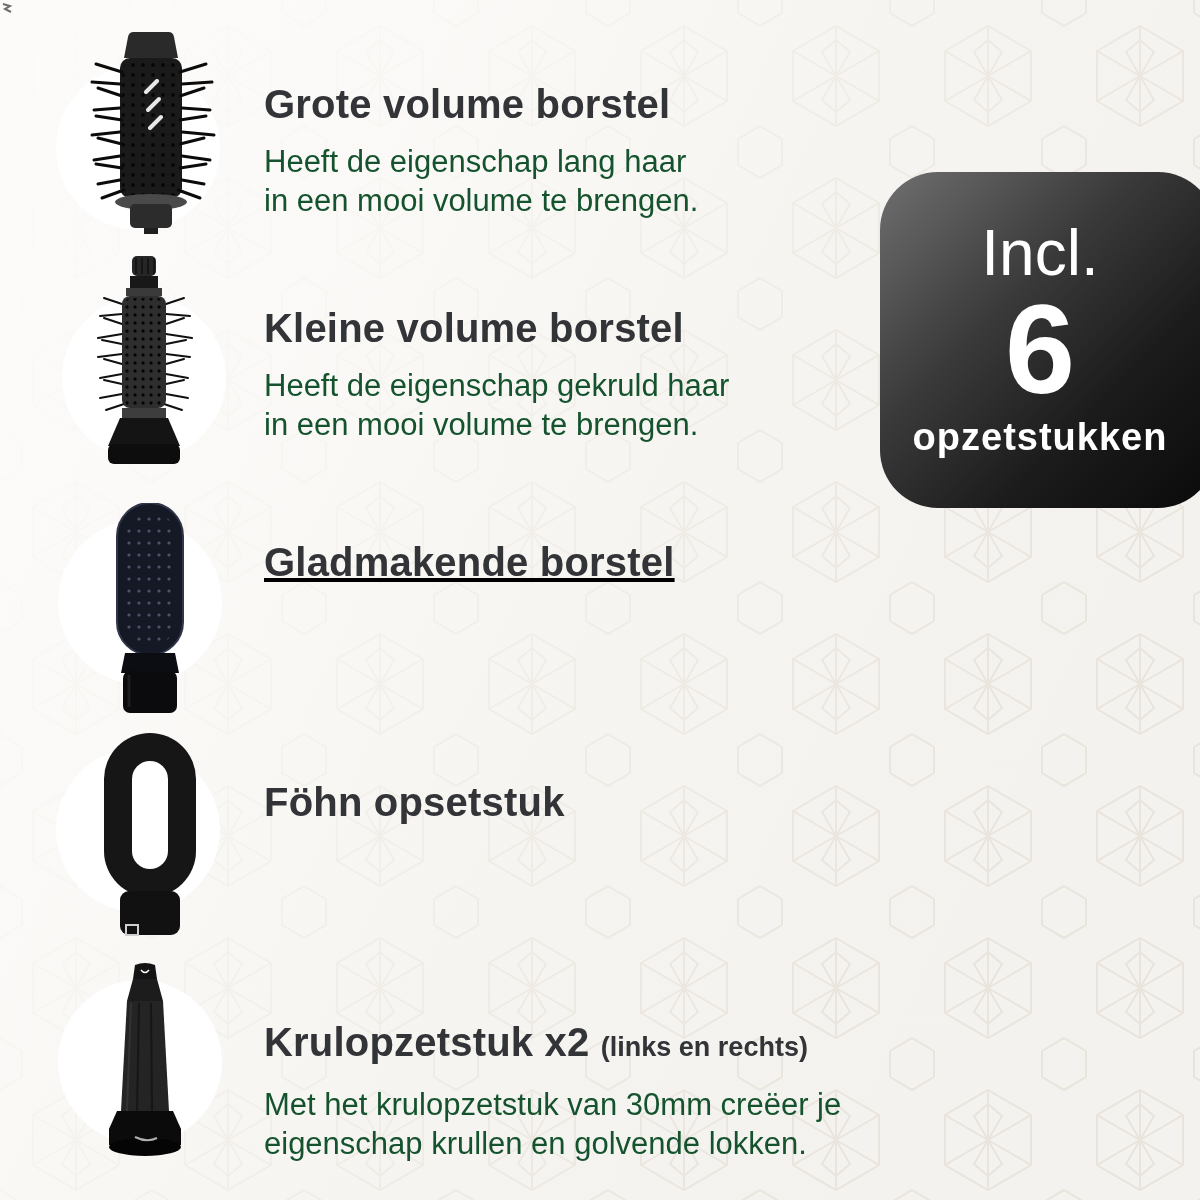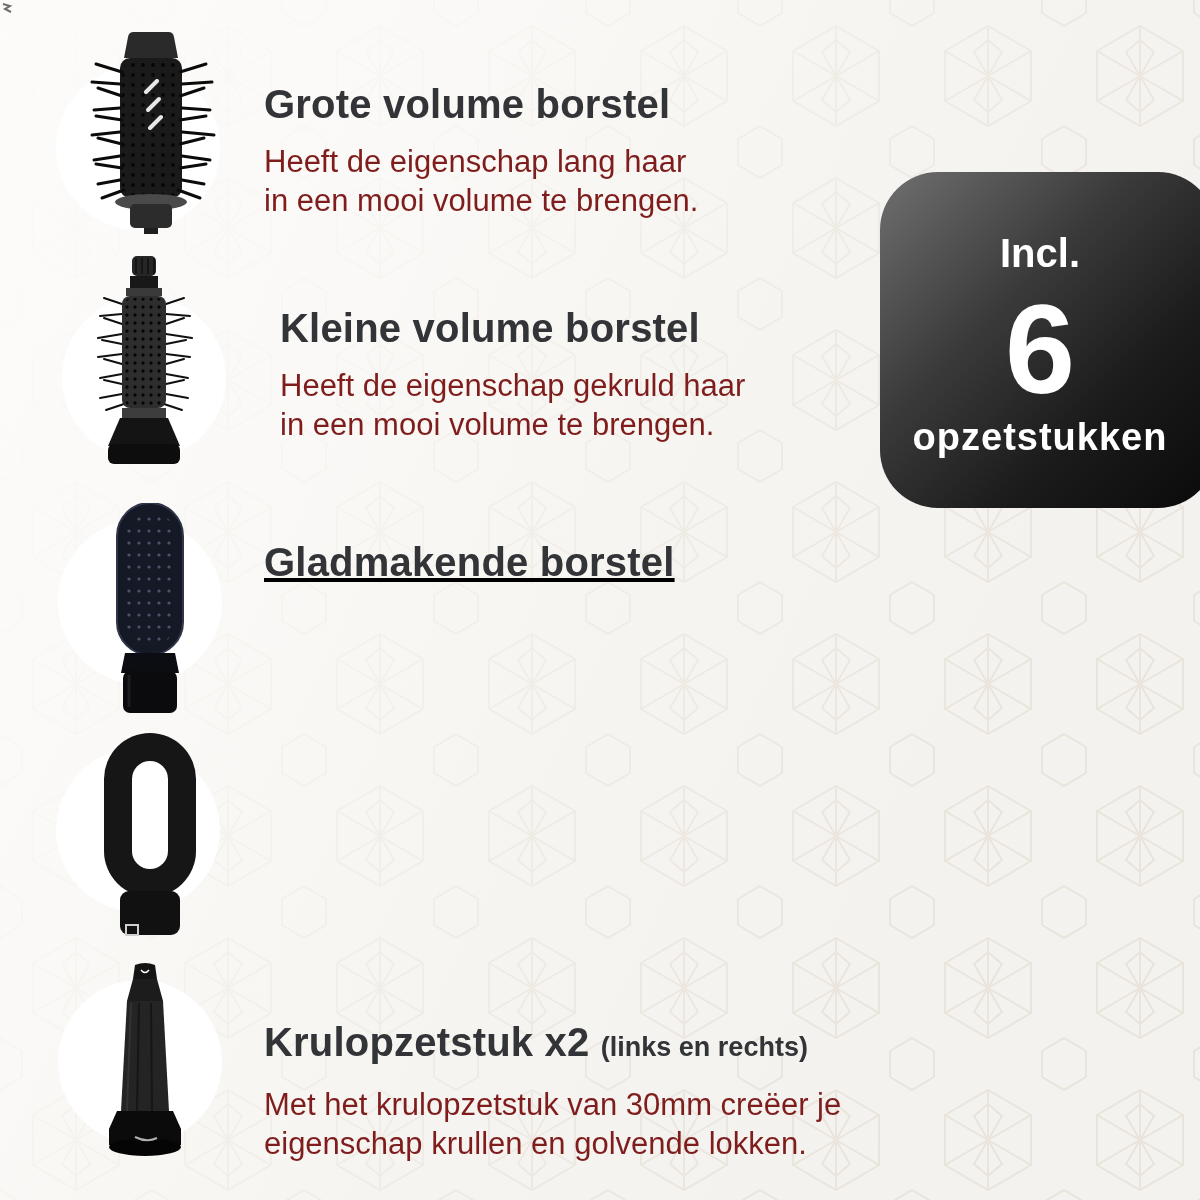--- a/index.html
+++ b/index.html
@@ -23,30 +23,30 @@
     background:#ffffff;
   }
   .product-svg{position:absolute;z-index:3;}
   .text-block{position:absolute;z-index:4;left:264px;width:840px;}
   .text-block h2{
     margin:0 0 14px 0;font-size:40px;line-height:48px;font-weight:700;
     color:#323437;letter-spacing:.2px;
   }
   .title-suffix{font-size:27px;font-weight:700;letter-spacing:0;text-align:right;}
   .text-block p{
-    margin:0;font-size:31px;line-height:39px;font-weight:400;color:#7f1d1d;
+    margin:0;font-size:31px;line-height:39px;font-weight:400;color:#14532d;
   }
   .badge{
     position:absolute;z-index:5;left:880px;top:172px;width:336px;height:336px;
     border-radius:58px;
     background:linear-gradient(135deg,#707070 0%,#3a3a3a 38%,#1b1b1b 68%,#0a0a0a 100%);
     display:flex;flex-direction:column;align-items:center;justify-content:center;
     padding-right:16px;box-sizing:border-box;
   }
-  .badge-prefix{color:#fff;font-size:40px;font-weight:700;line-height:72px;}
+  .badge-prefix{color:#fff;font-size:64px;font-weight:400;line-height:72px;}
   .badge-count{color:#fff;font-size:126px;font-weight:700;line-height:122px;}
   .badge-label{color:#fff;font-size:38px;font-weight:700;line-height:52px;letter-spacing:1px;}
   .corner-speck{position:absolute;left:0;top:0;z-index:6;}
 </style>
 </head>
 <body>
 
 <div class="canvas">
 
   <svg class="bg-pattern" width="1200" height="1200" aria-hidden="true">
@@ -117,21 +117,21 @@
     <g stroke="#101010" stroke-width="2" stroke-linecap="round">
       <path d="M30 48 L12 42 M30 58 L8 60 M30 68 L12 62 M30 78 L6 82 M30 88 L10 84 M30 98 L6 101 M30 108 L12 103 M30 118 L8 122 M30 128 L12 124 M30 138 L8 142 M32 148 L14 154"></path>
       <path d="M74 48 L92 42 M74 58 L98 60 M74 68 L92 62 M74 78 L100 82 M74 88 L94 84 M74 98 L98 101 M74 108 L92 103 M74 118 L96 122 M74 128 L92 124 M74 138 L96 142 M72 148 L90 154"></path>
     </g>
     <rect x="30" y="40" width="44" height="112" rx="8" fill="#2e2e2e"></rect>
     <rect x="32" y="42" width="40" height="108" rx="7" fill="url(#b2dots)"></rect>
     <rect x="30" y="152" width="44" height="10" fill="#3d3d3d"></rect>
     <path d="M28 162 H76 L88 190 H16 Z" fill="#141414"></path>
     <rect x="16" y="188" width="72" height="20" rx="6" fill="#0d0d0d"></rect>
   </svg>
-  <div class="text-block" style="top:304px;margin-left:16px;">
+  <div class="text-block" style="top:304px;">
     <h2>Kleine volume borstel</h2>
     <p><span>Heeft de eigenschap gekruld haar</span><br>
     <span>in een mooi volume te brengen.</span></p>
   </div>
 
   <div class="row-circle" style="left:58px;top:520px;"></div>
   <svg class="product-svg" style="left:95px;top:503px;" width="110" height="210" viewBox="0 0 110 210">
     <defs>
       <pattern id="b3pins" width="10" height="12" patternUnits="userSpaceOnUse">
         <circle cx="4" cy="4" r="1.6" fill="#4c5268"></circle>
@@ -148,20 +148,21 @@
   </div>
 
   <div class="row-circle" style="left:56px;top:748px;"></div>
   <svg class="product-svg" style="left:92px;top:733px;" width="120" height="210" viewBox="0 0 120 210">
     <rect x="12" y="0" width="92" height="164" rx="46" fill="#161616"></rect>
     <rect x="40" y="28" width="36" height="108" rx="18" fill="#ffffff"></rect>
     <rect x="28" y="158" width="60" height="44" rx="9" fill="#111111"></rect>
     <rect x="34" y="192" width="12" height="10" fill="#111111" stroke="#cfcfcf" stroke-width="2"></rect>
   </svg>
   <div class="text-block" style="top:778px;">
+    <h2>Föhn opsetstuk</h2>
   </div>
 
   <div class="row-circle" style="left:58px;top:980px;"></div>
   <svg class="product-svg" style="left:95px;top:963px;" width="100" height="207" viewBox="0 0 100 207">
     <path d="M40 2 Q50 -2 60 2 L62 16 H38 Z" fill="#141414"></path>
     <path d="M46 7 q4 5 8 0" stroke="#ffffff" stroke-width="1.5" fill="none"></path>
     <path d="M38 16 H62 L68 38 H32 Z" fill="#1c1c1c"></path>
     <path d="M32 38 H68 L74 148 H26 Z" fill="#242424"></path>
     <path d="M44 40 L42 148 M56 40 L57 148" stroke="#161616" stroke-width="2"></path>
     <path d="M36 40 L32 148" stroke="#333333" stroke-width="2"></path>

